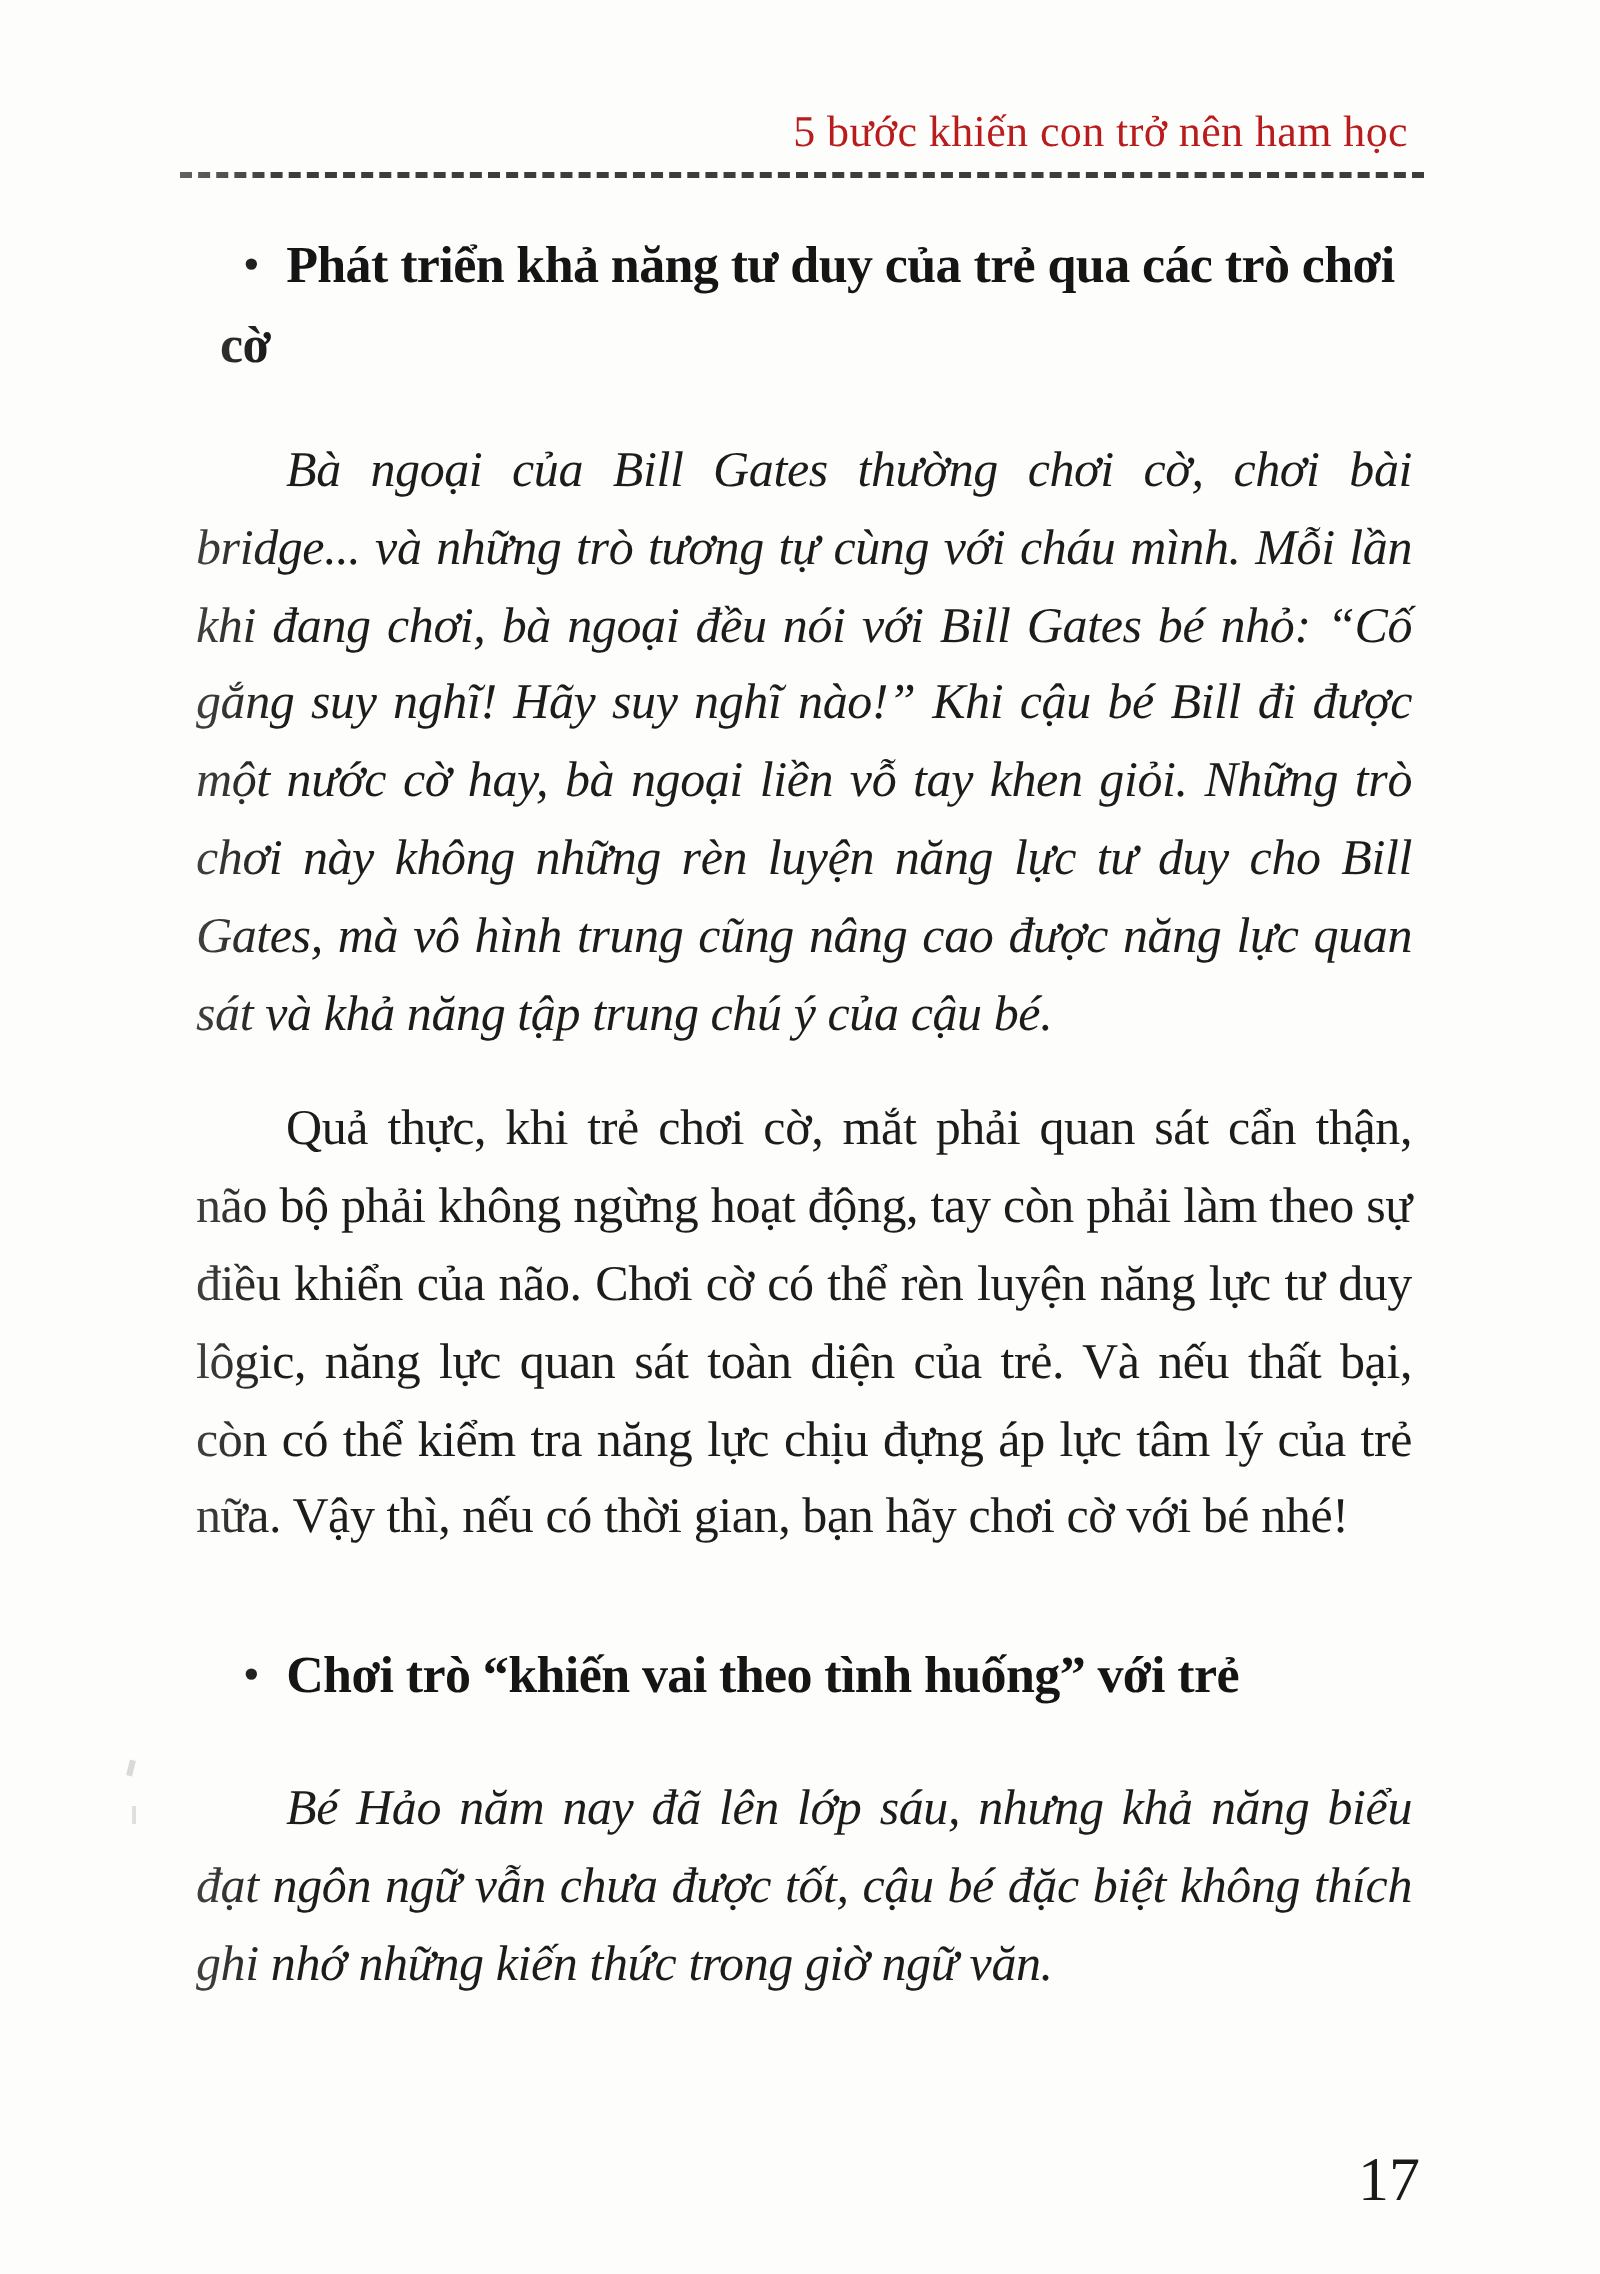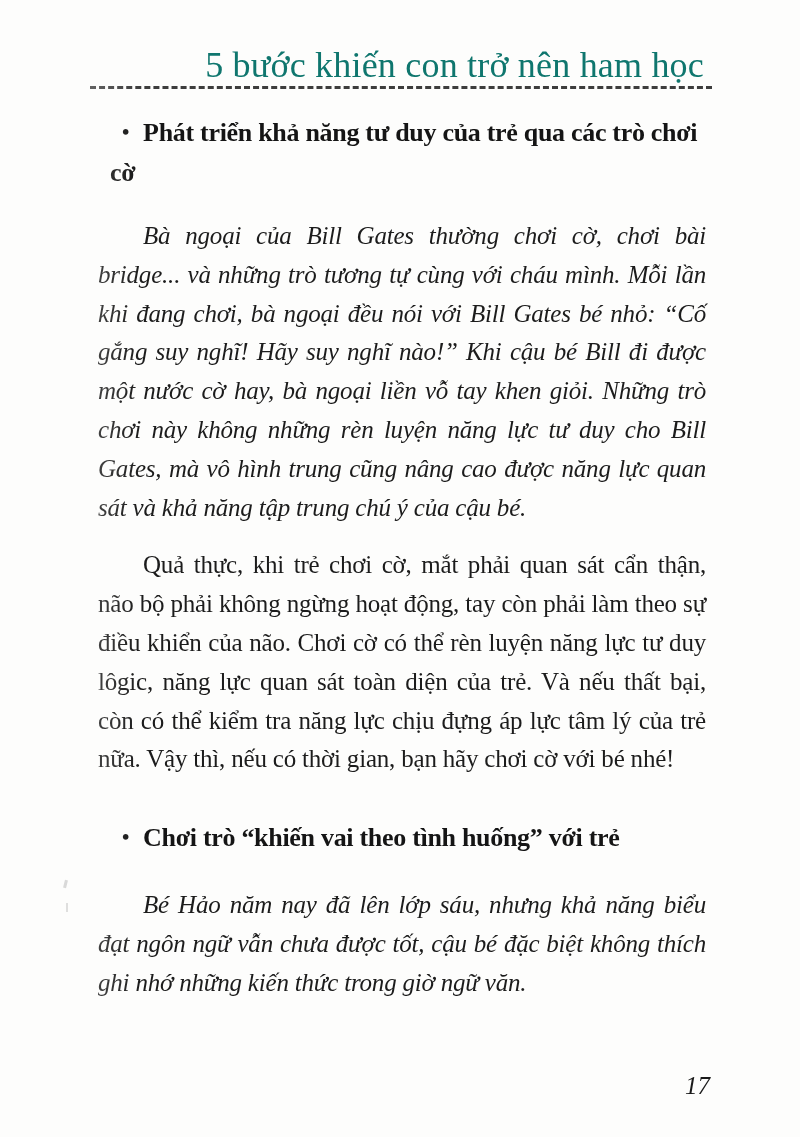--- a/index.html
+++ b/index.html
@@ -11,23 +11,23 @@
   .page {
     position: relative;
     width: 800px; height: 1137px;
     background: #fdfdfc;
     color: #1c1c1c;
     overflow: hidden;
   }
   .running-title {
     position: absolute;
     top: 50px; right: 96px;
-    font-size: 36px; line-height: 31px;
+    font-size: 22px; line-height: 31px;
     letter-spacing: 0.2px;
-    color: #0f766e;
+    color: #b91c1c;
     white-space: nowrap;
   }
   .dashed-rule {
     position: absolute;
     top: 86px; left: 90px; right: 88px;
     height: 0;
     border-top: 3px dashed #3d3d3d;
   }
   .content {
     position: absolute;
@@ -60,22 +60,21 @@
     text-indent: 45px;
     letter-spacing: -0.2px;
     color: #1c1c1c;
   }
   .para.italic { font-style: italic; }
   .para-gap { margin-top: 19px; }
   .para-after-heading { margin-top: 28px; }
   .page-number {
     position: absolute;
     top: 1072px; right: 90px;
-    font-size: 25px;
-    font-style: italic;
+    font-size: 31px;
     color: #1a1a1a;
   }
   
   .scan-fade {
     position: absolute;
     left: 0; top: 0;
     width: 140px; height: 100%;
     background: linear-gradient(90deg, rgba(253,253,252,0.55), rgba(253,253,252,0));
     pointer-events: none;
   }

